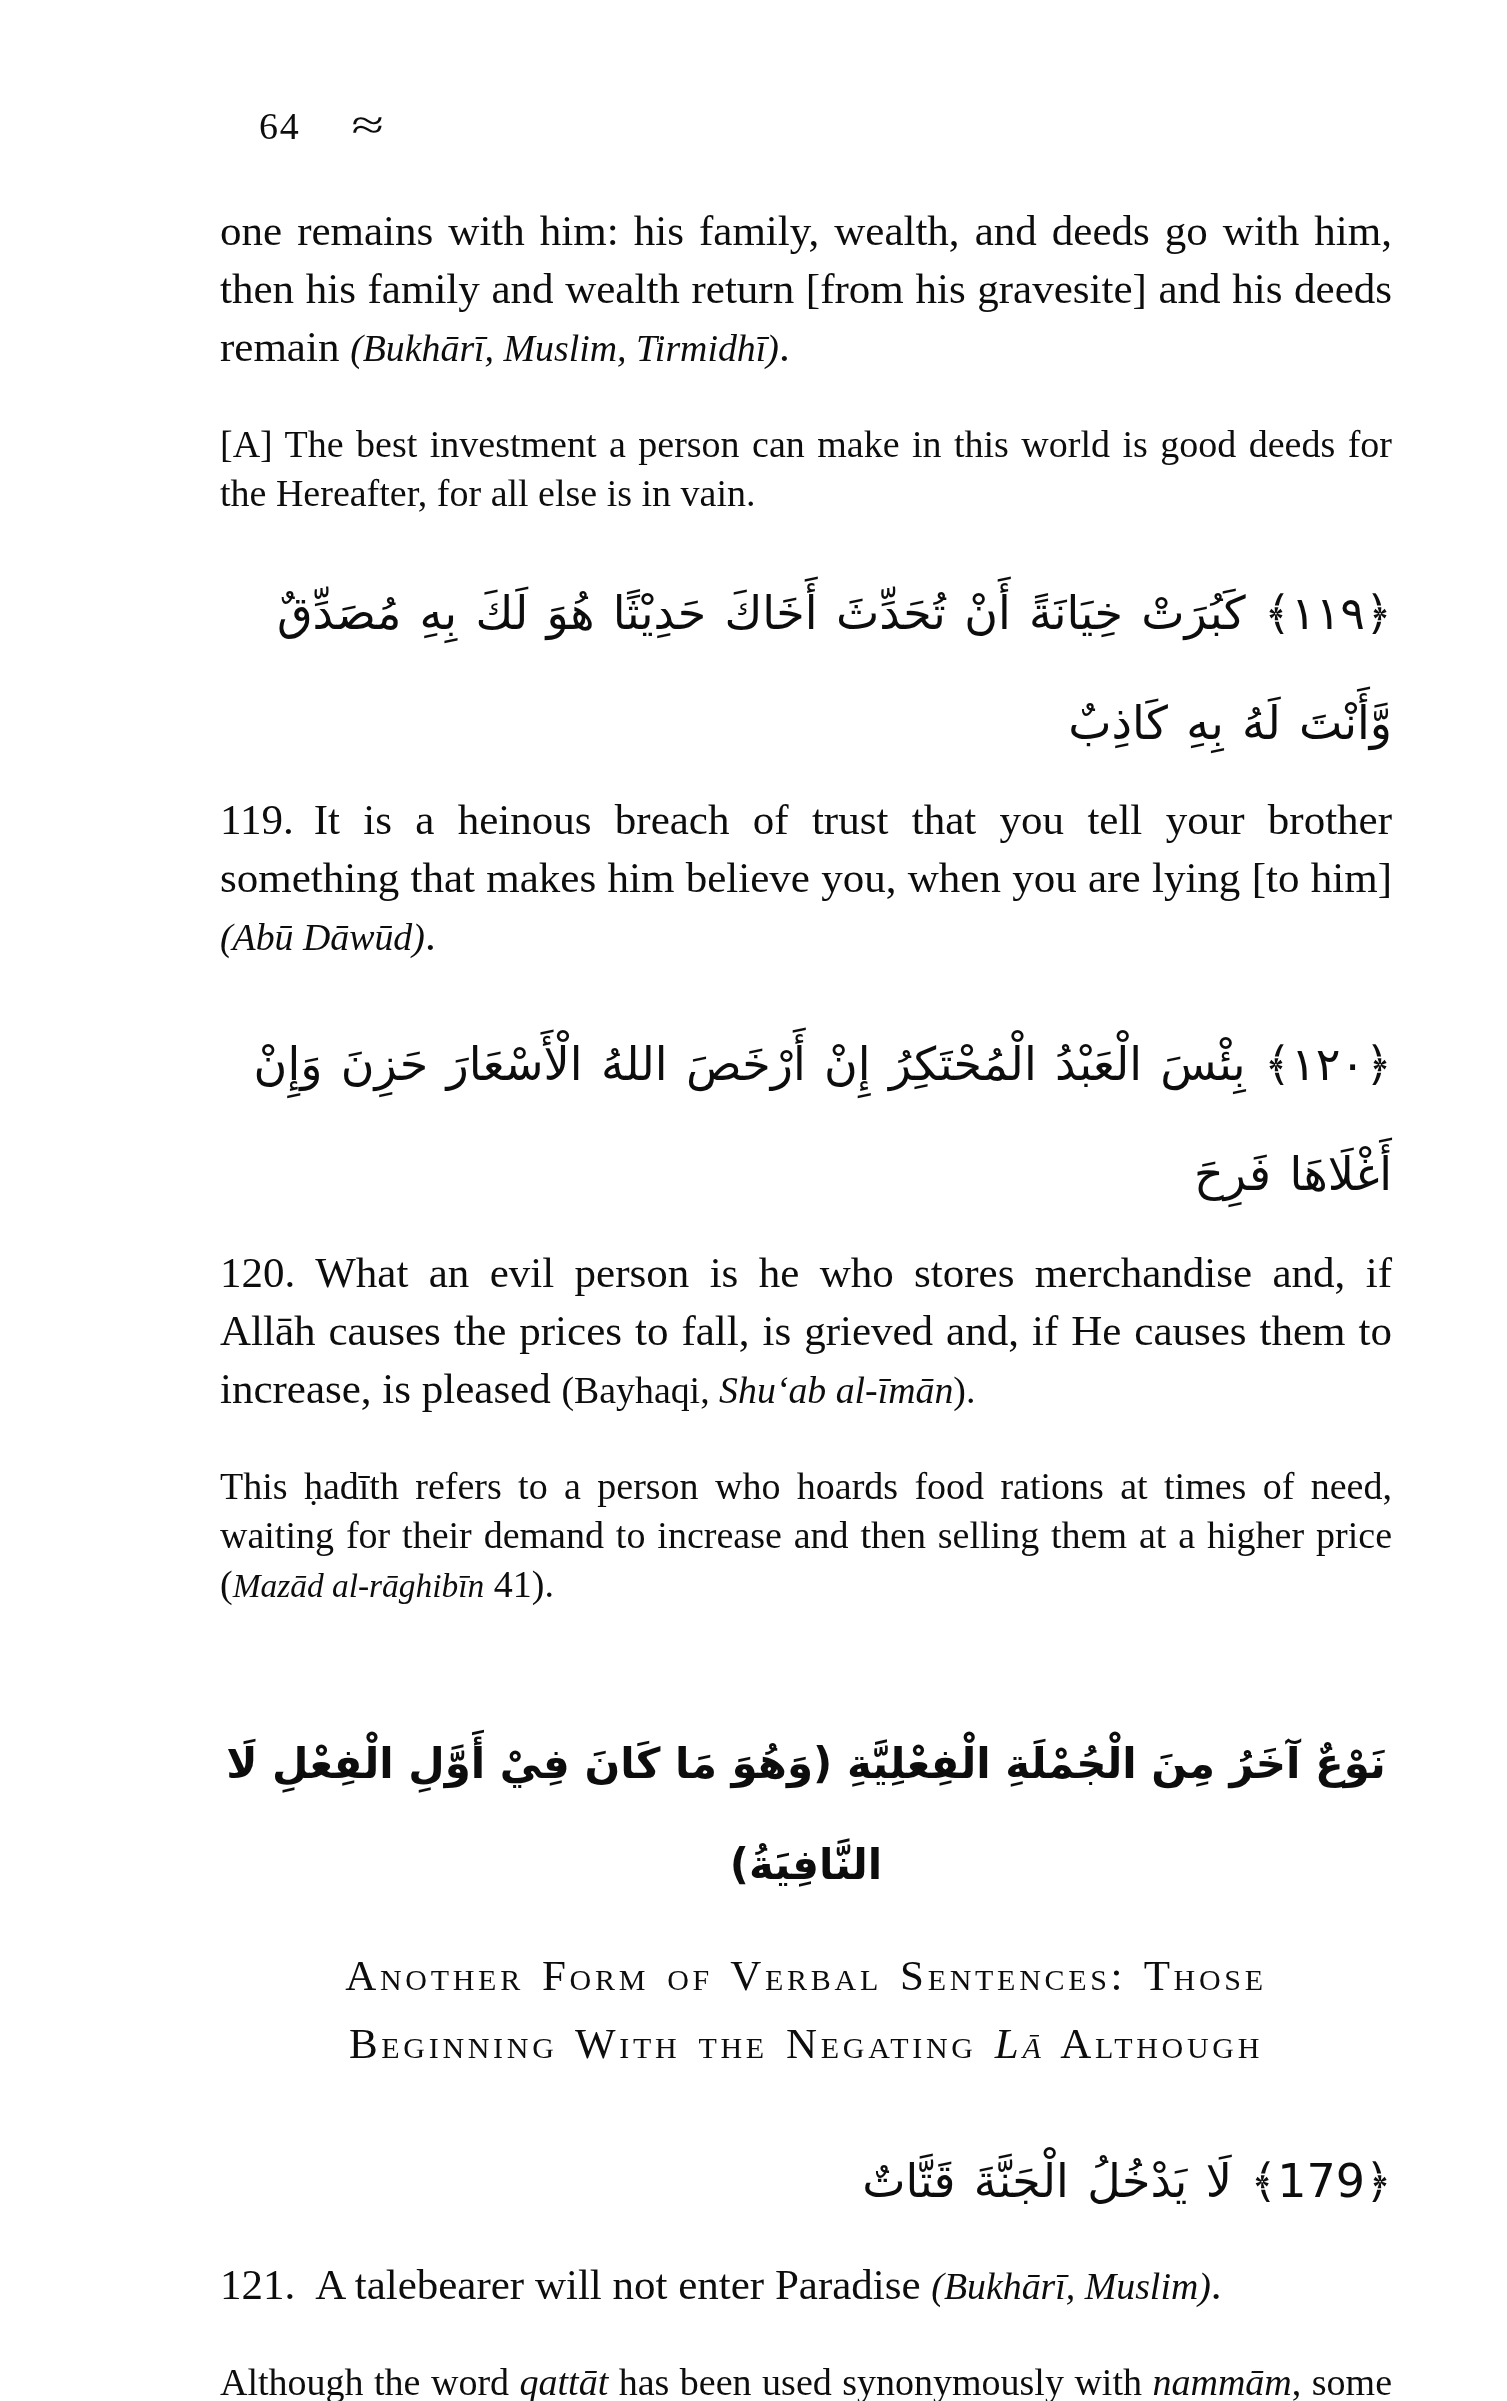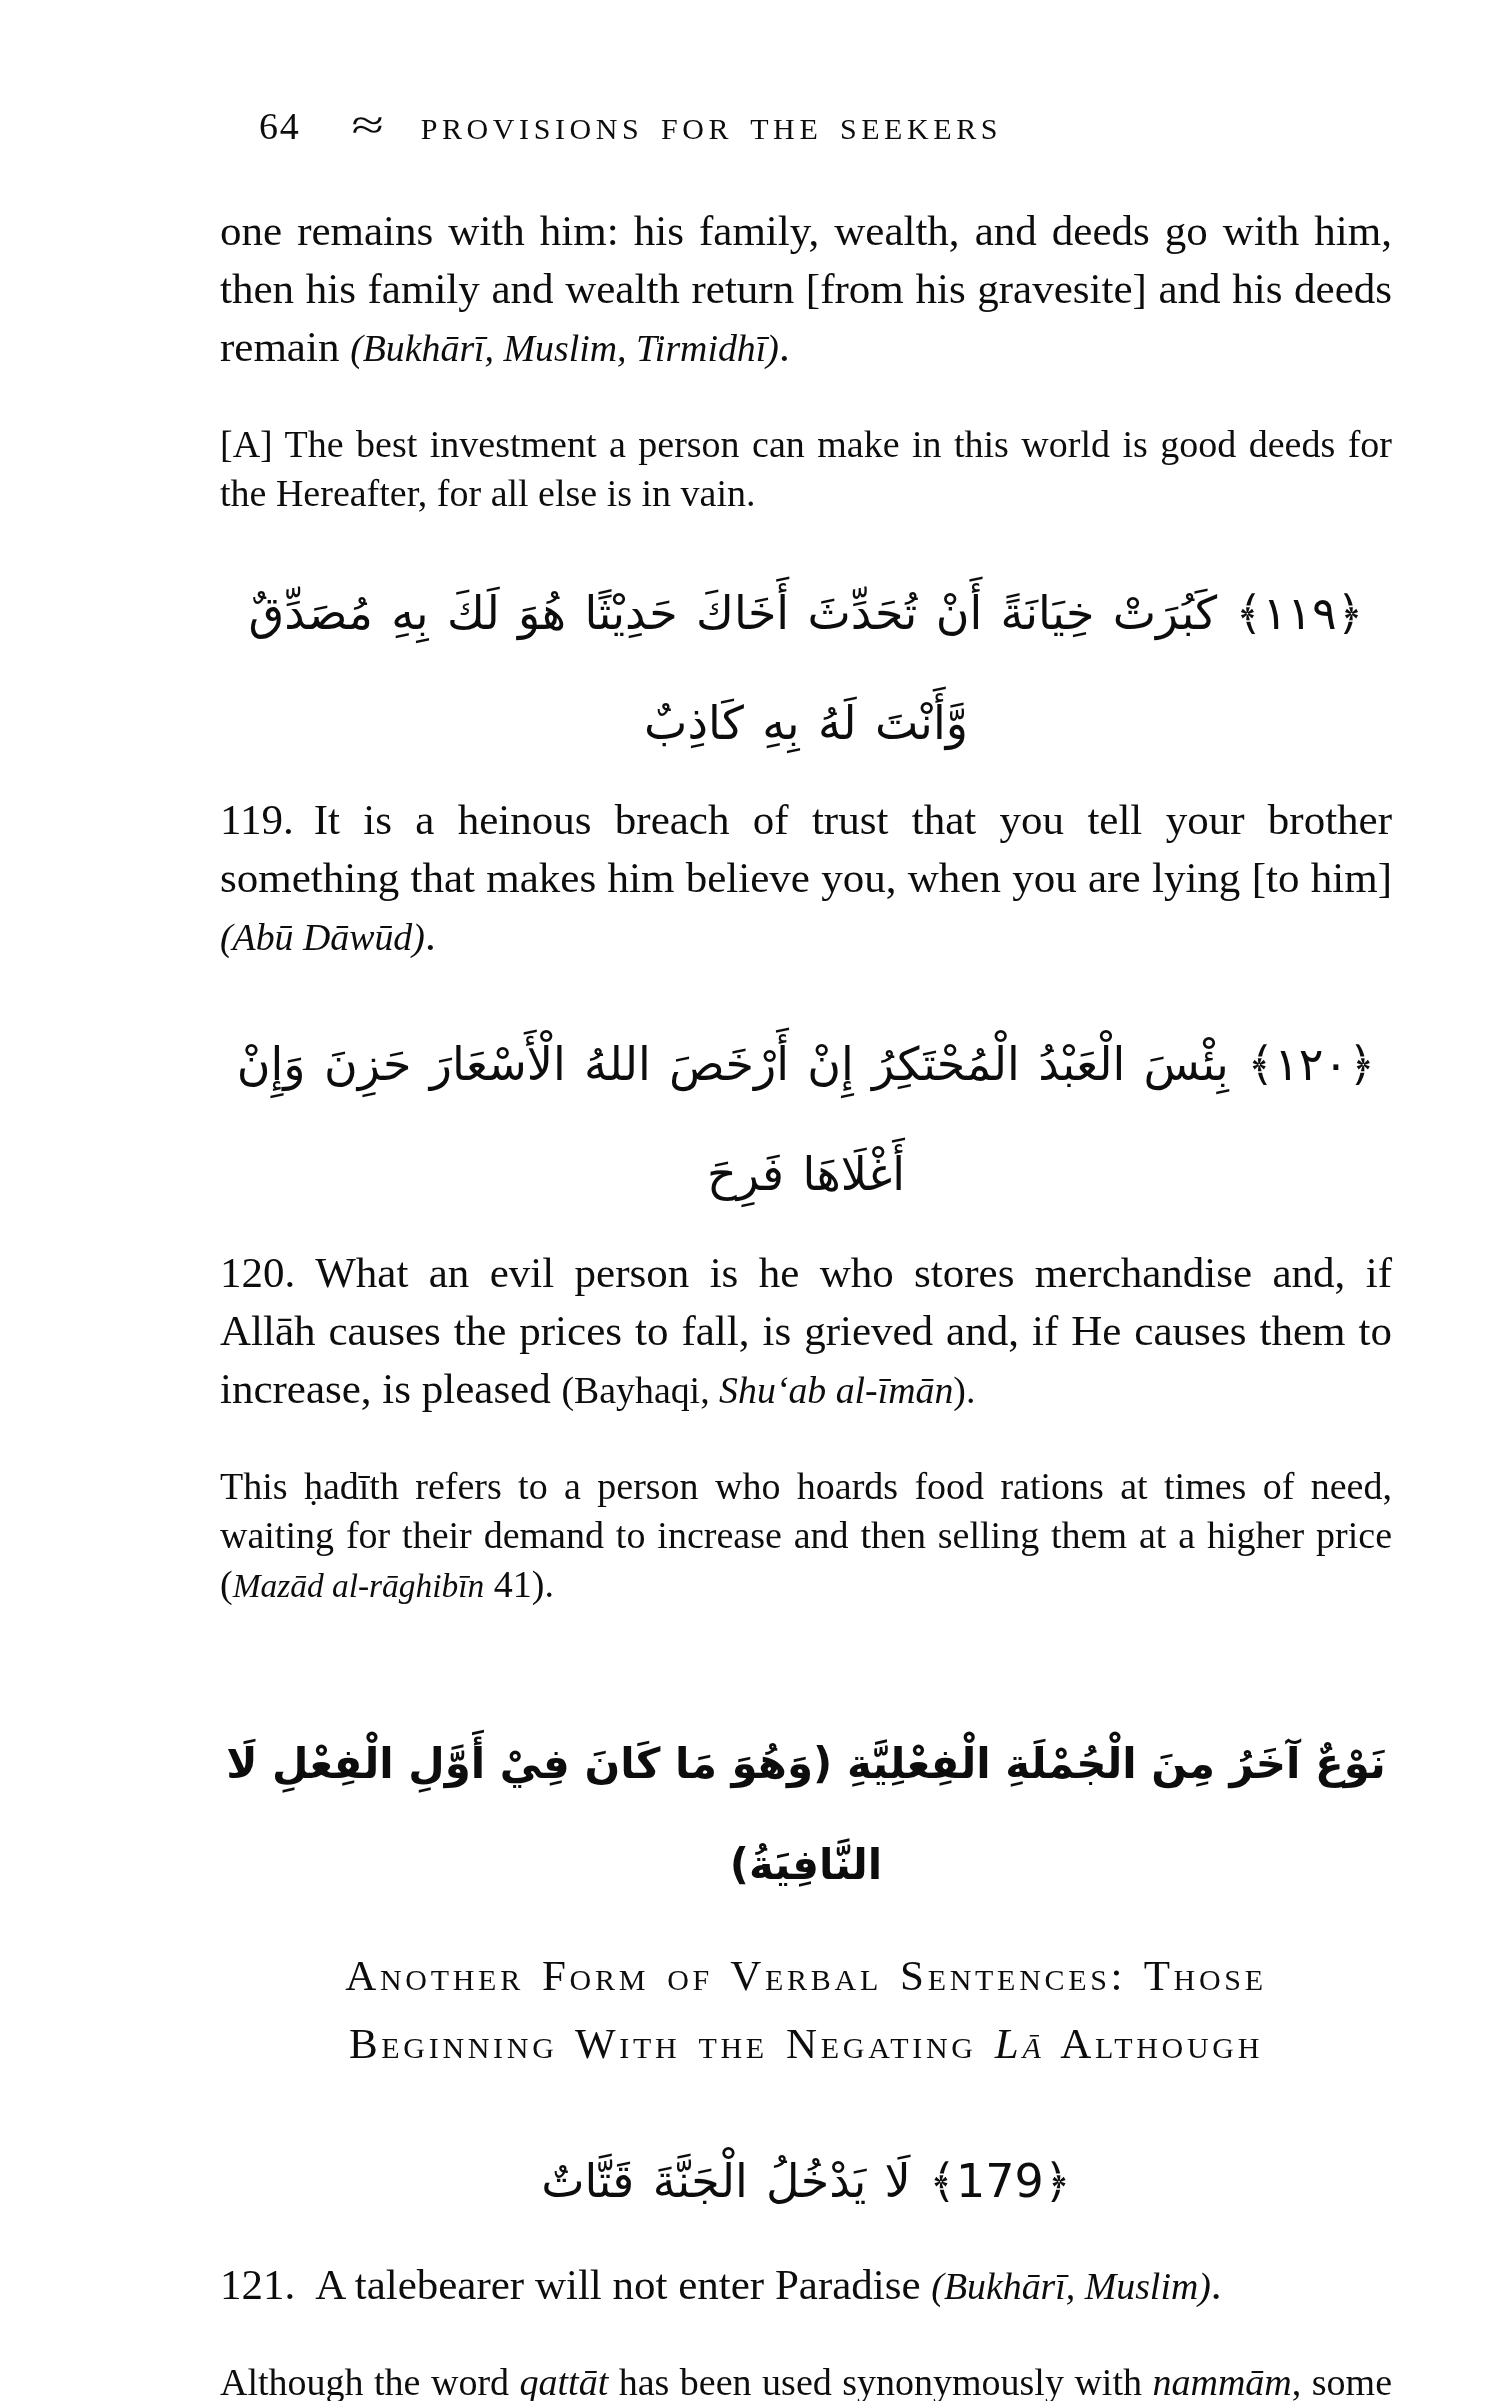--- a/index.html
+++ b/index.html
@@ -59,21 +59,21 @@
   .roman-cite { font-style: normal; font-size: 0.88em; }
   .hadith-num { margin-right: 20px; }
 
   
   .arabic {
     direction: rtl;
     unicode-bidi: embed;
     font-family: "DejaVu Sans", sans-serif;
     font-size: 46px;
     line-height: 110px;
-    text-align: center;
+    text-align: right;
     word-spacing: 3.7px;
   }
   .arabic-heading {
     direction: rtl;
     unicode-bidi: embed;
     font-family: "DejaVu Sans", sans-serif;
     font-weight: bold;
     font-size: 42px;
     line-height: 101px;
     text-align: center;
@@ -106,21 +106,20 @@
 </style>
 </head>
 <body>
 
 <div class="page">
   <div class="col">
 
     <div class="running-header">
       <span class="page-num">64</span>
       <span class="header-orn">≈</span>
-      <span class="running-title">PROVISIONS FOR THE SEEKERS</span>
     </div>
 
     <p class="main-para mt-intro"><span>one remains with him: his family, wealth, and deeds go with him, then his family and wealth return [from his gravesite] and his deeds remain </span><span class="citation">(Bukhārī, Muslim, Tirmidhī)</span><span>.</span></p>
 
     <p class="note mt-notea"><span>[A] The best investment a person can make in this world is good deeds for the Hereafter, for all else is in vain.</span></p>
 
     <div class="arabic mt-ar119">﴿١١٩﴾ كَبُرَتْ خِيَانَةً أَنْ تُحَدِّثَ أَخَاكَ حَدِيْثًا هُوَ لَكَ بِهِ مُصَدِّقٌ وَّأَنْتَ لَهُ بِهِ كَاذِبٌ</div>
 
     <p class="main-para mt-en119"><span class="hadith-num">119.</span><span>It is a heinous breach of trust that you tell your brother something that makes him believe you, when you are lying [to him] </span><span class="citation">(Abū Dāwūd)</span><span>.</span></p>
 

